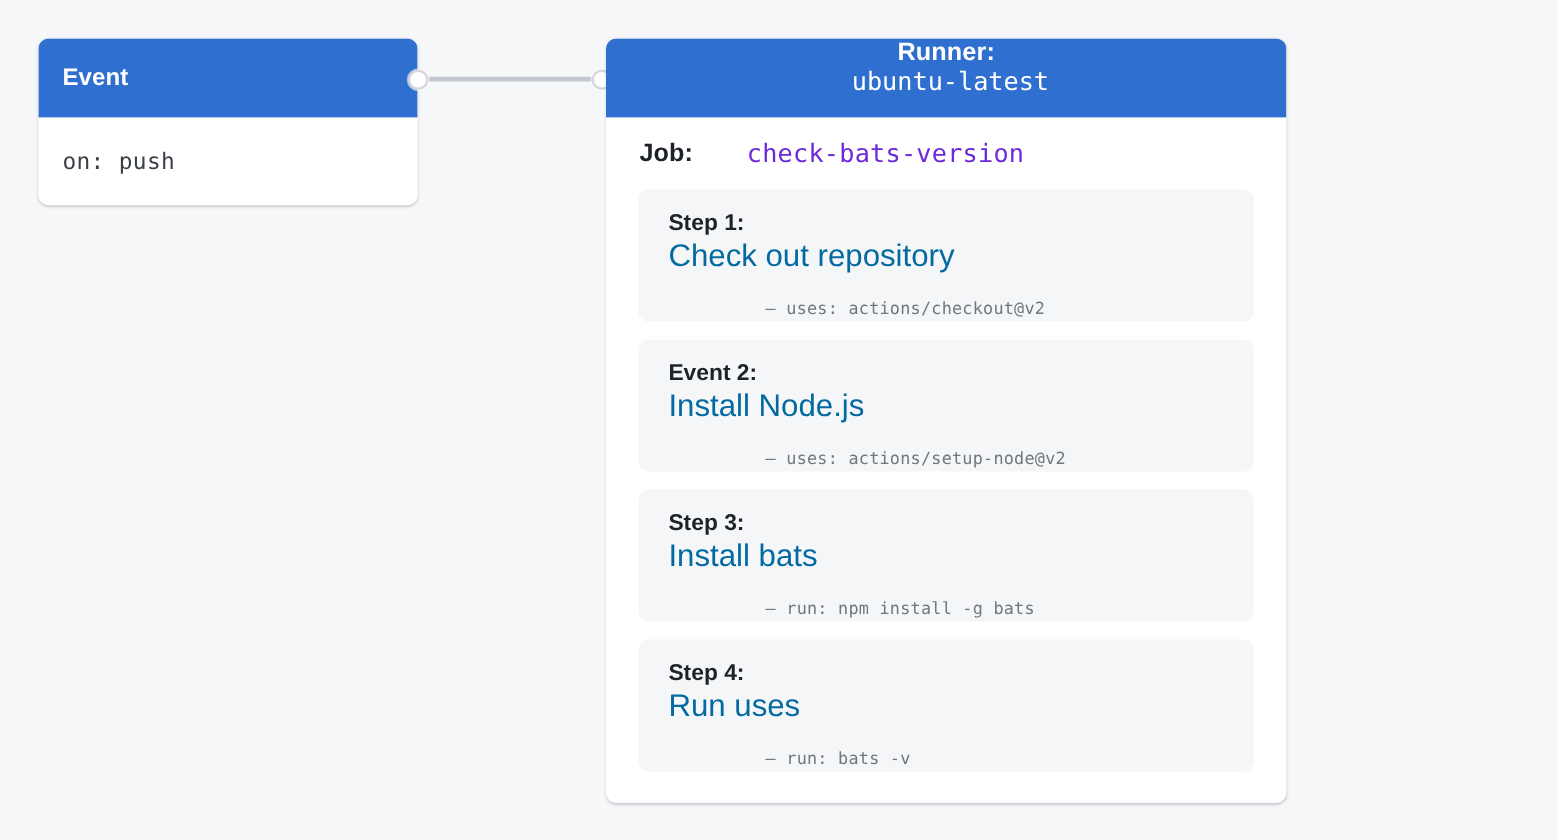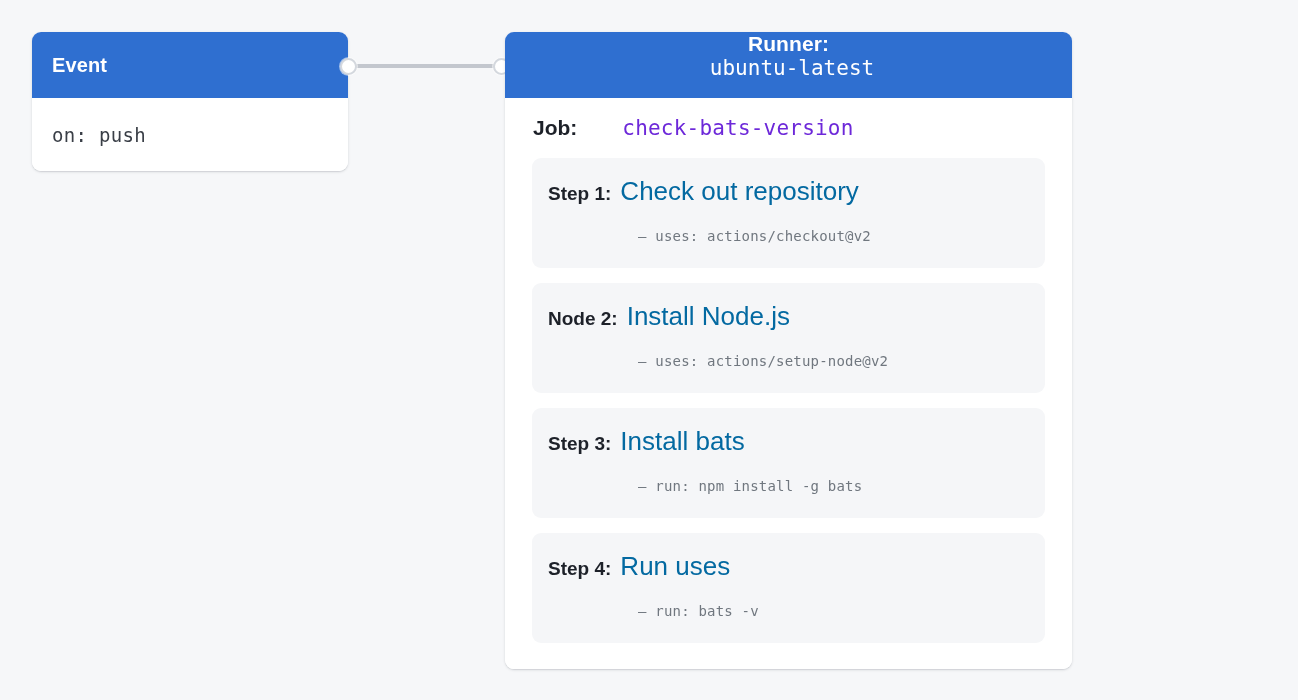--- a/index.html
+++ b/index.html
@@ -154,20 +154,21 @@
     background: #f5f6f8;
     border-radius: 9px;
     height: 110px;
     padding: 18px 22px 0 16px;
   }
 
   .step-title-row {
     display: flex;
     align-items: baseline;
     white-space: nowrap;
+    flex-direction: column;
   }
 
   .step-title-row .step-label {
     font-size: 19px;
     font-weight: bold;
     color: #1d2129;
   }
 
   .step-title-row .step-name {
     font-size: 26px;
@@ -221,21 +222,21 @@
         <div class="step-card">
           <div class="step-title-row">
             <span class="step-label">Step 1:</span>
             <span class="step-name">Check out repository</span>
           </div>
           <div class="step-command">– uses: actions/checkout@v2</div>
         </div>
 
         <div class="step-card">
           <div class="step-title-row">
-            <span class="step-label">Node 2:</span>
+            <span class="step-label">Event 2:</span>
             <span class="step-name">Install Node.js</span>
           </div>
           <div class="step-command">– uses: actions/setup-node@v2</div>
         </div>
 
         <div class="step-card">
           <div class="step-title-row">
             <span class="step-label">Step 3:</span>
             <span class="step-name">Install bats</span>
           </div>

